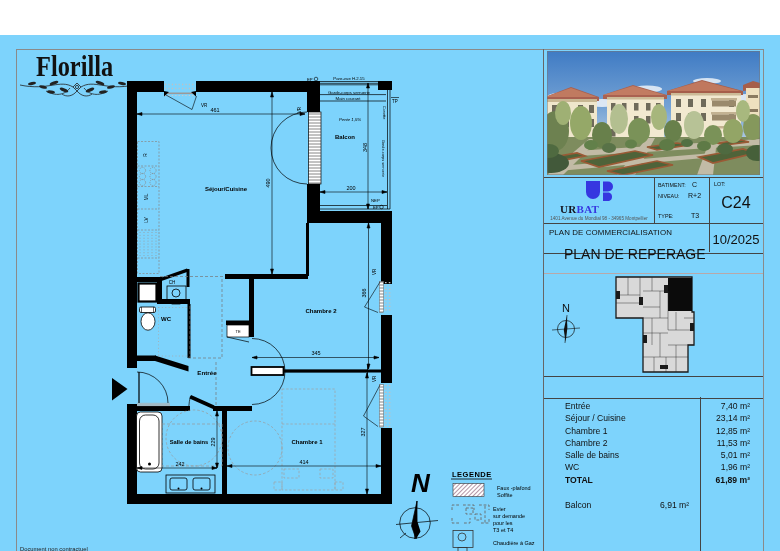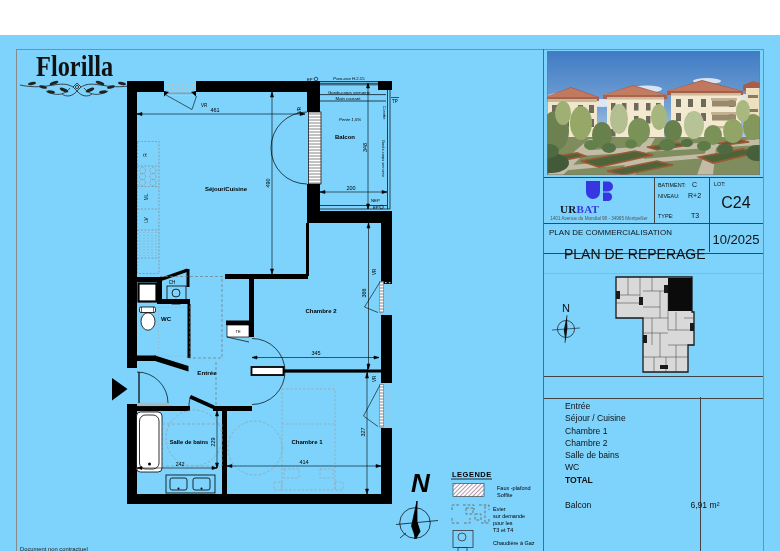--- a/index.html
+++ b/index.html
@@ -664,22 +664,25 @@
 </svg>
 
 <div class="abs" style="left:544px;top:341px;width:219px;height:21px;border-top:1px solid #444;border-bottom:1px solid #444;"></div>
 
 <div class="abs" style="left:700px;top:362px;width:1px;height:157px;background:#444;"></div>
 
 <div class="abs" style="left:565px;top:365px;font-size:8.6px;color:#111;line-height:12.3px;">
 Entrée<br>Séjour / Cuisine<br>Chambre 1<br>Chambre 2<br>Salle de bains<br>WC<br><b>TOTAL</b>
 </div>
 
+<div class="abs" style="left:660px;top:365px;width:90px;text-align:right;font-size:8.6px;color:#111;line-height:12.3px;">
+7,40 m²<br>23,14 m²<br>12,85 m²<br>11,53 m²<br>5,01 m²<br>1,96 m²<br><b>61,89 m²</b>
+</div>
 
 <div class="abs" style="left:565px;top:465px;font-size:8.6px;color:#111;">Balcon</div>
-<div class="abs" style="left:660px;top:465px;width:90px;text-align:center;font-size:8.6px;color:#111;">6,91 m²</div>
+<div class="abs" style="left:660px;top:465px;width:90px;text-align:left;font-size:8.6px;color:#111;">6,91 m²</div>
 
 <div class="abs" style="left:20px;top:511px;font-size:5.8px;color:#222;">Document non contractuel</div>
 
 <div class="abs" style="left:16px;top:520px;width:747px;height:1px;background:#555;"></div>
 
 <div class="abs" style="left:20px;top:525px;width:742px;font-size:5.9px;color:#222;">L'emplacement des gaines, soffites éventuelles est susceptible de modification pour des raisons techniques, les éventuels éléments d'équipements relatifs au chauffage ne sont pas indiqués. La surface habitable peut varier de 5% en fonction des techniques de construction choisies</div>
 </div>
 
 </body></html>

